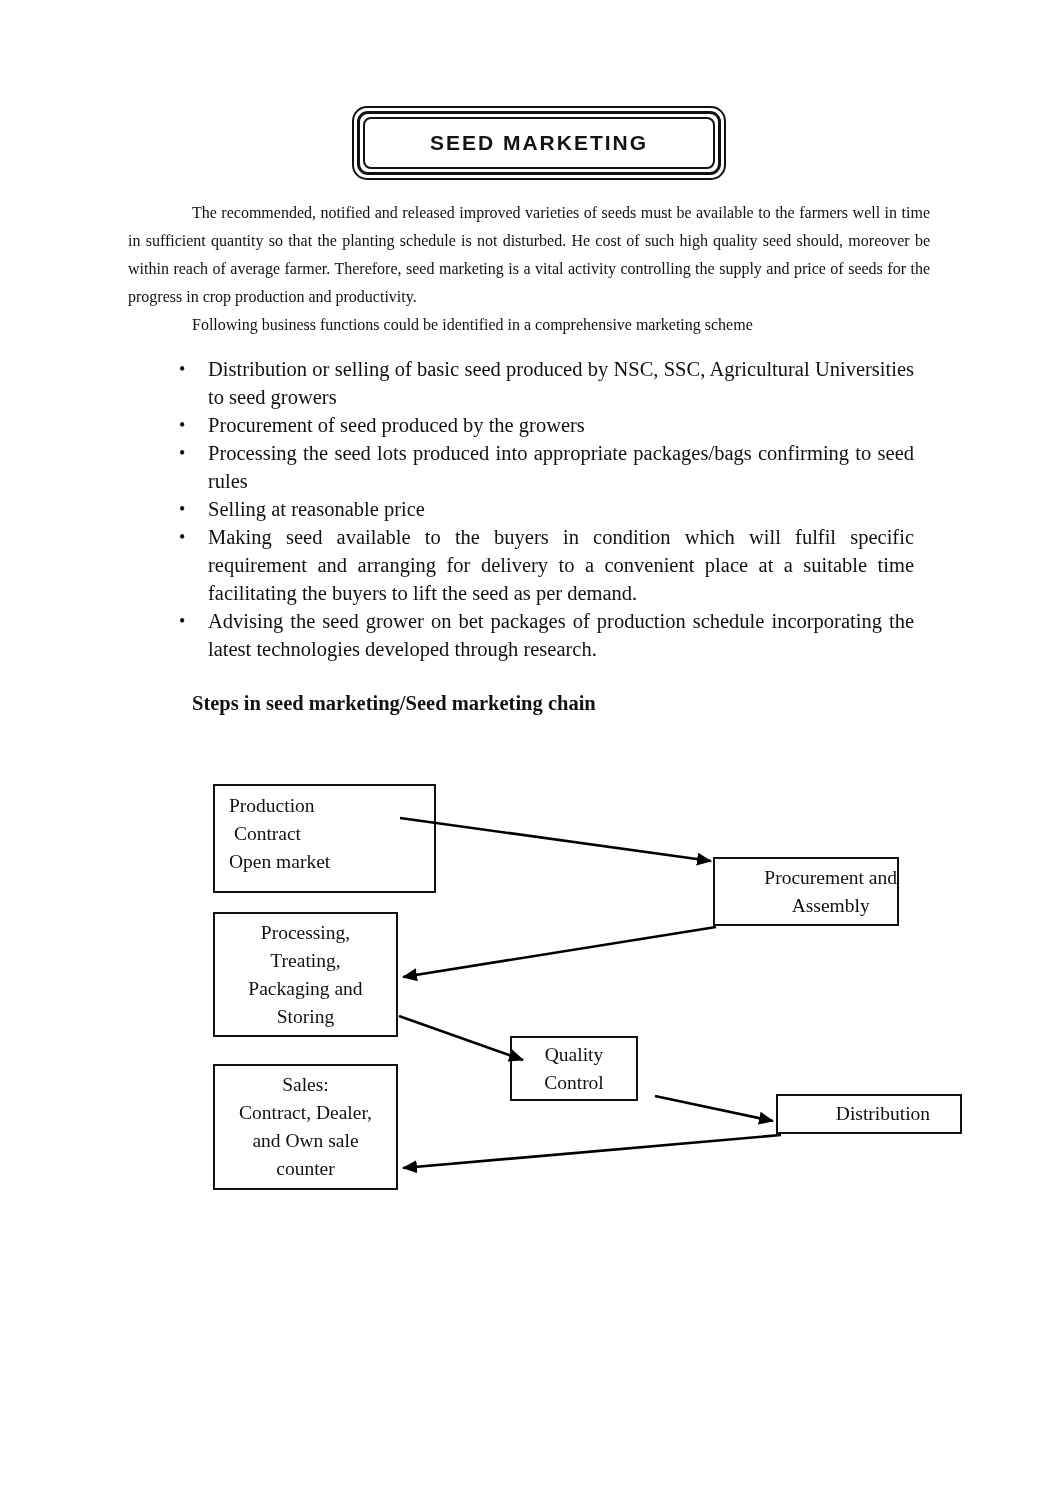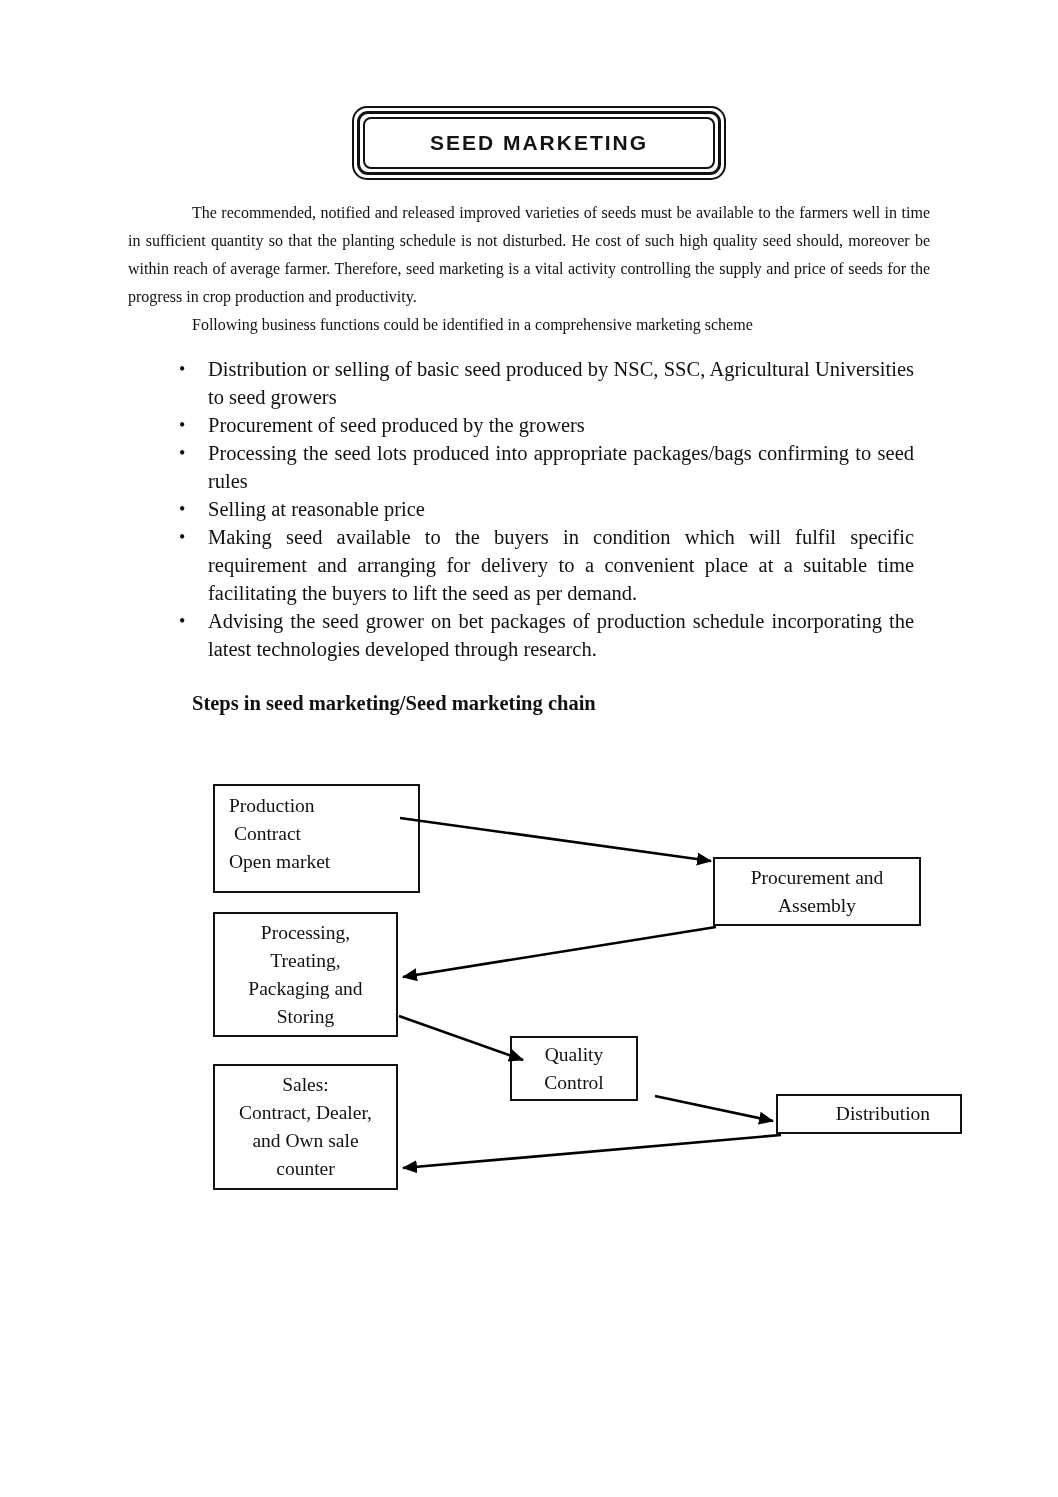--- a/index.html
+++ b/index.html
@@ -48,22 +48,22 @@
   .dbox {
     position: absolute;
     border: 2px solid #111; background: #fff;
     display: flex; flex-direction: column; justify-content: center; align-items: center;
     font-size: 19.5px; line-height: 28px; text-align: center;
     z-index: 1;
   }
   .dbox .label { white-space: pre-wrap; }
   .dbox.left-align { justify-content: flex-start; align-items: flex-start;
                      padding: 6px 0 0 14px; text-align: left; }
-  #box-production   { left: 213px; top: 784px; width: 207px; height: 109px; }
-  #box-procurement  { left: 713px; top: 857px; width: 208px; height: 69px;  }
+  #box-production   { left: 213px; top: 784px; width: 223px; height: 109px; }
+  #box-procurement  { left: 713px; top: 857px; width: 186px; height: 69px; align-items: flex-end;  }
   #box-processing   { left: 213px; top: 912px; width: 185px; height: 125px; }
   #box-quality      { left: 510px; top: 1036px; width: 128px; height: 65px; }
   #box-sales        { left: 213px; top: 1064px; width: 185px; height: 126px; }
   #box-distribution { left: 776px; top: 1094px; width: 186px; height: 40px; padding-left: 28px; }
   svg.arrows {
     position: absolute; left: 0; top: 0; z-index: 2; pointer-events: none;
   }
   svg.arrows line { stroke: #000; stroke-width: 2.6px; }
 </style>
 </head>

